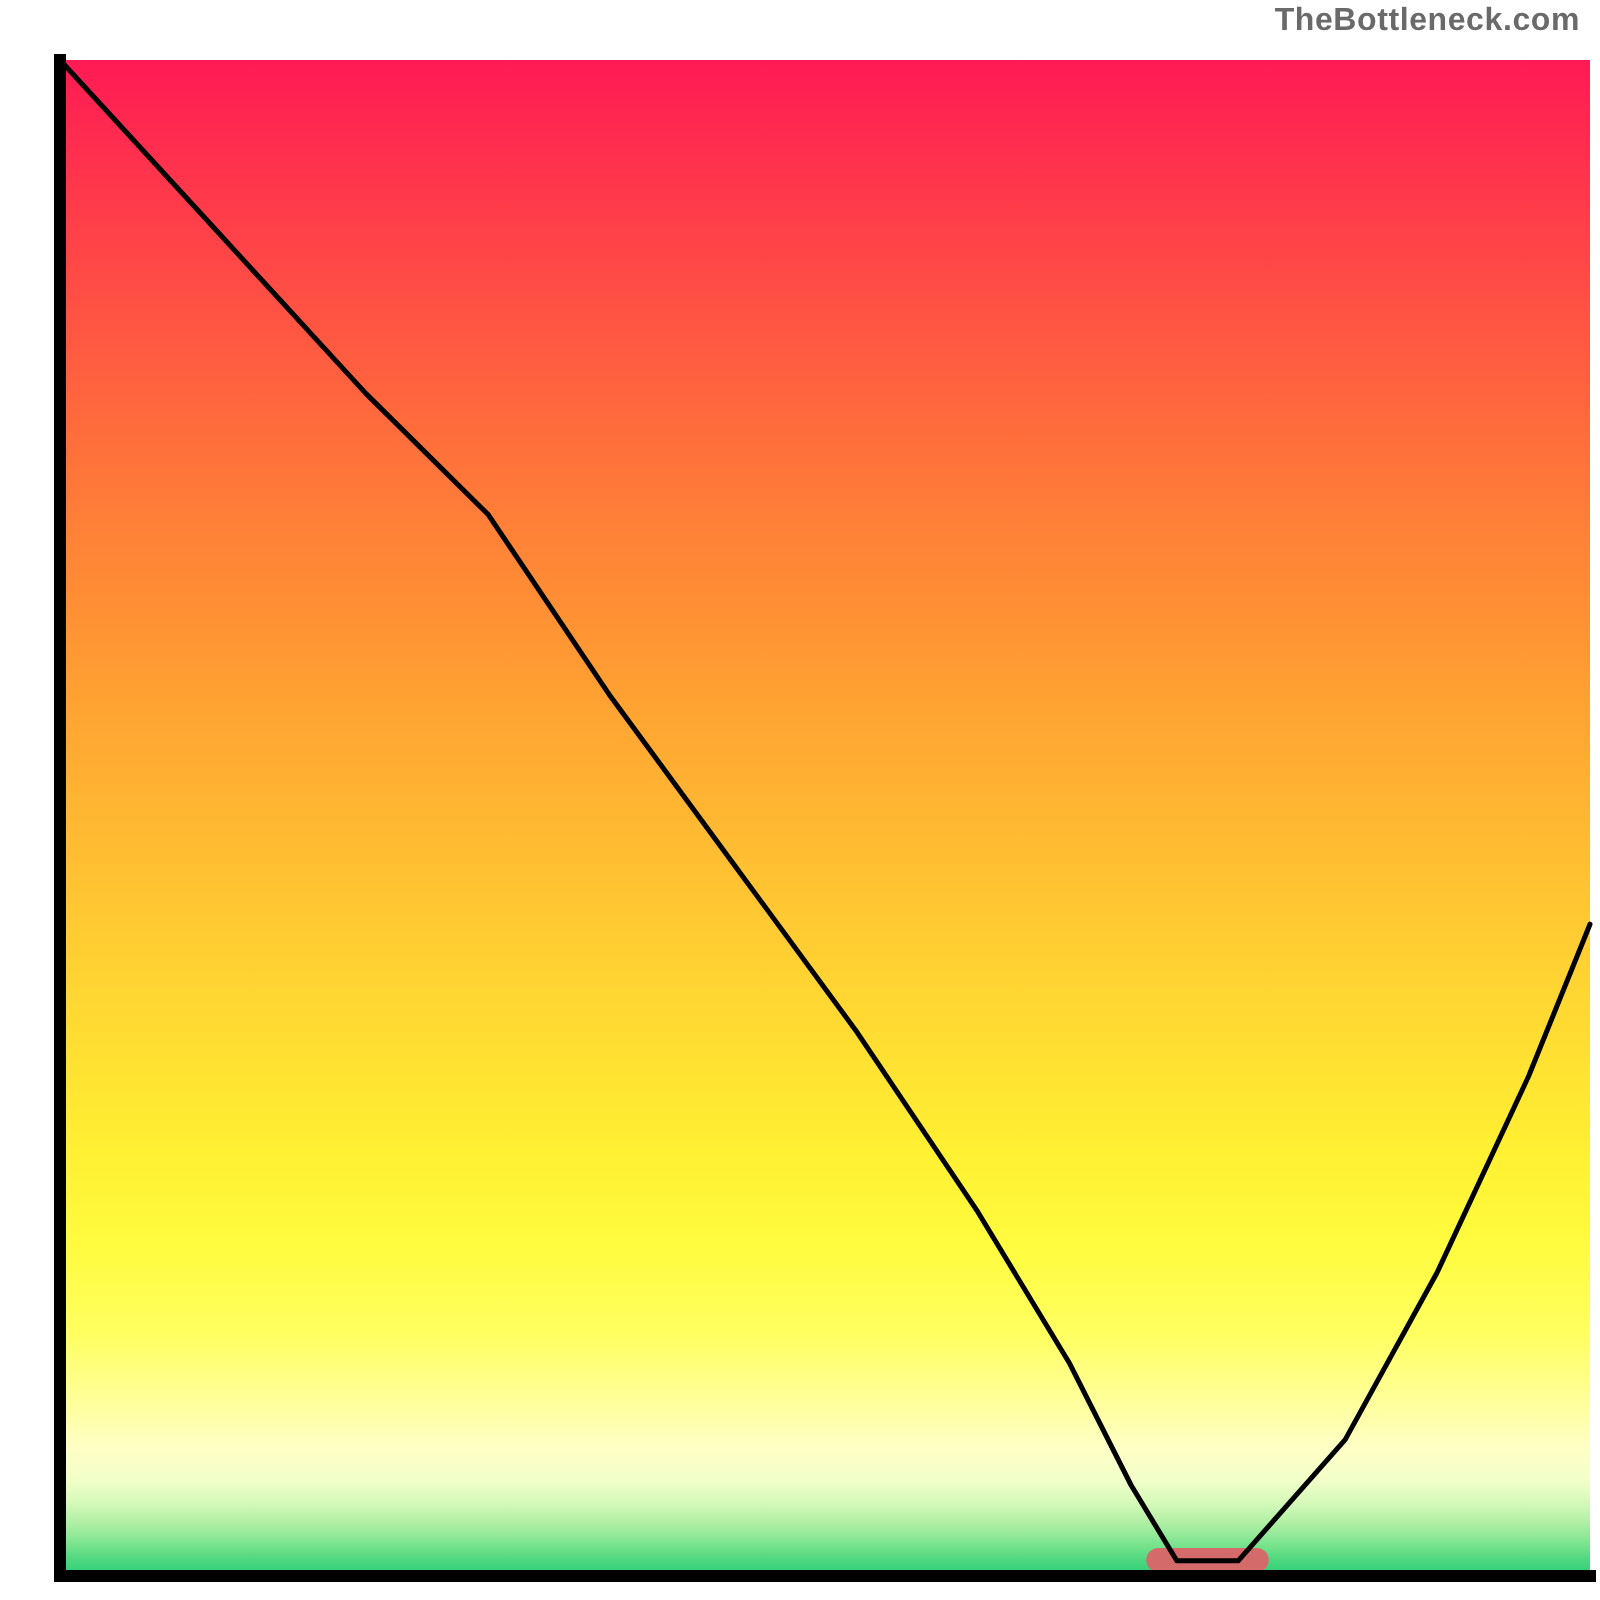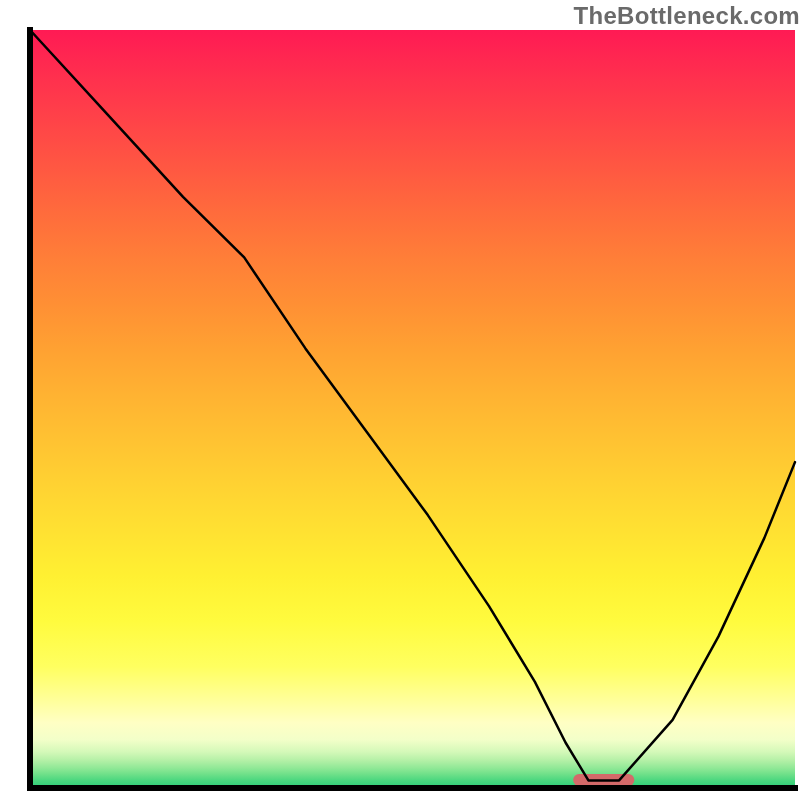--- a/index.html
+++ b/index.html
@@ -11,22 +11,22 @@
     font-family: Arial, Helvetica, sans-serif;
     background: #fff;
   }
   .frame {
     position: absolute;
     inset: 0;
   }
   .watermark {
     position: absolute;
     top: 2px;
-    right: 0;
-    font-size: 24px;
+    right: 10px;
+    font-size: 16px;
     font-weight: 600;
     color: #6a6a6a;
     letter-spacing: 0.3px;
   }
   svg {
     display: block;
   }
 </style>
 </head>
 <body>

